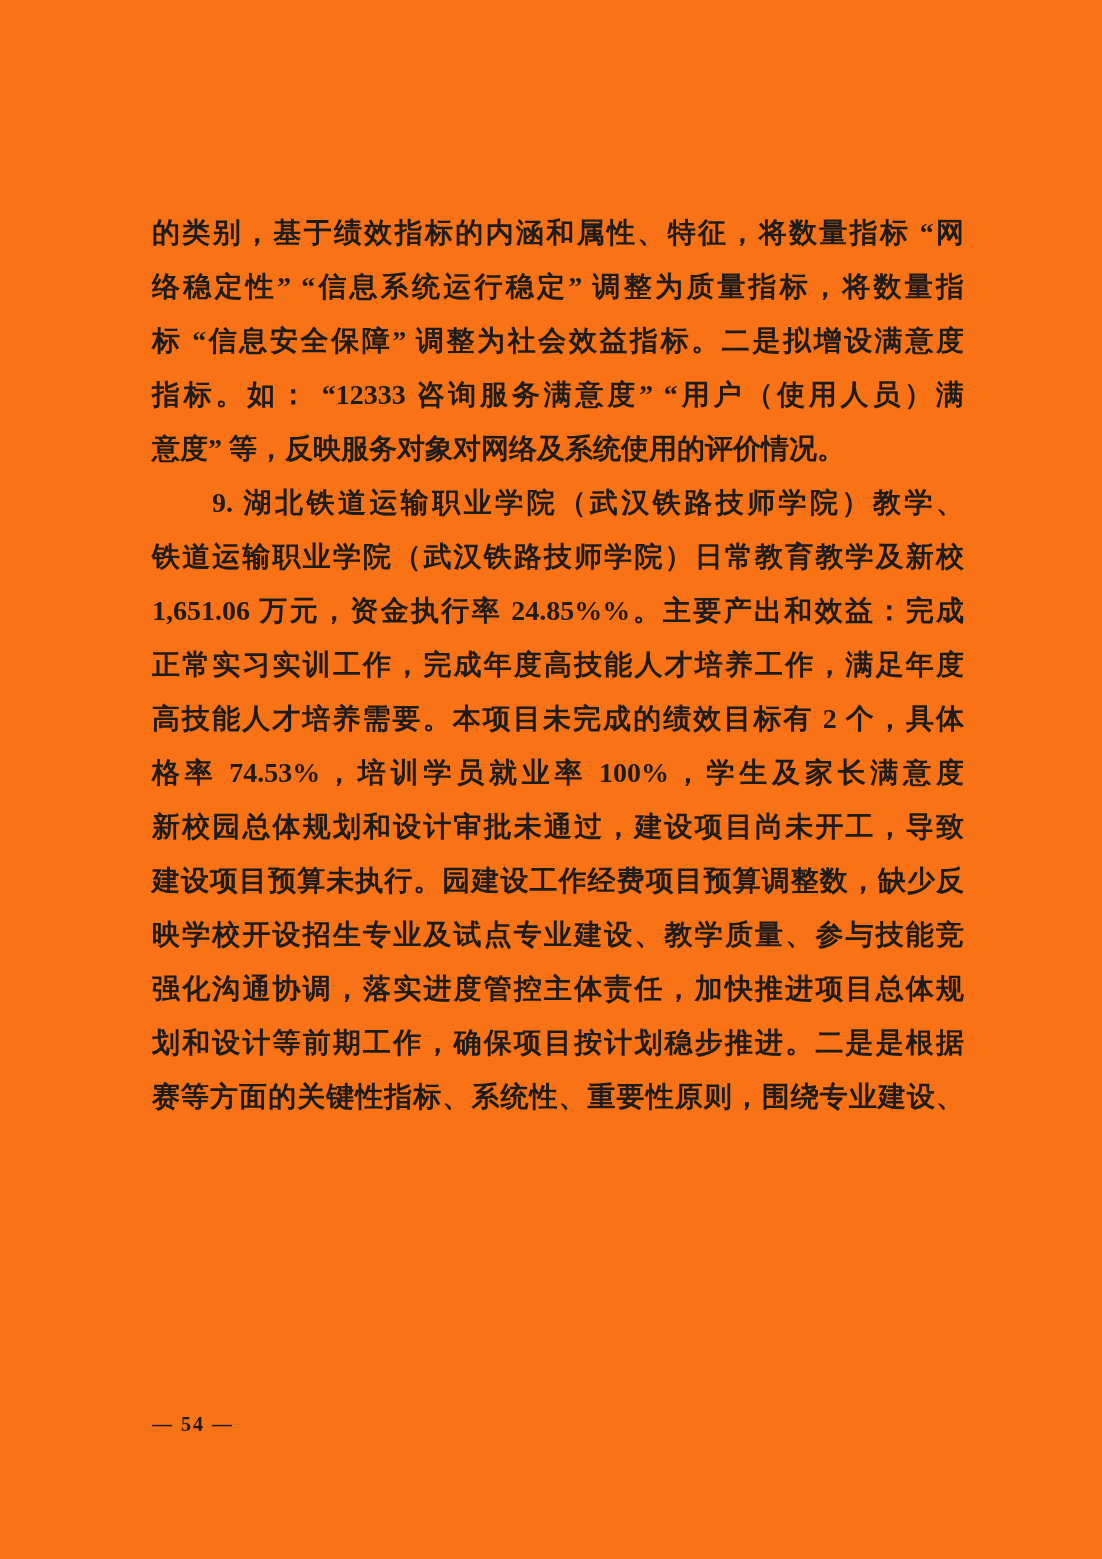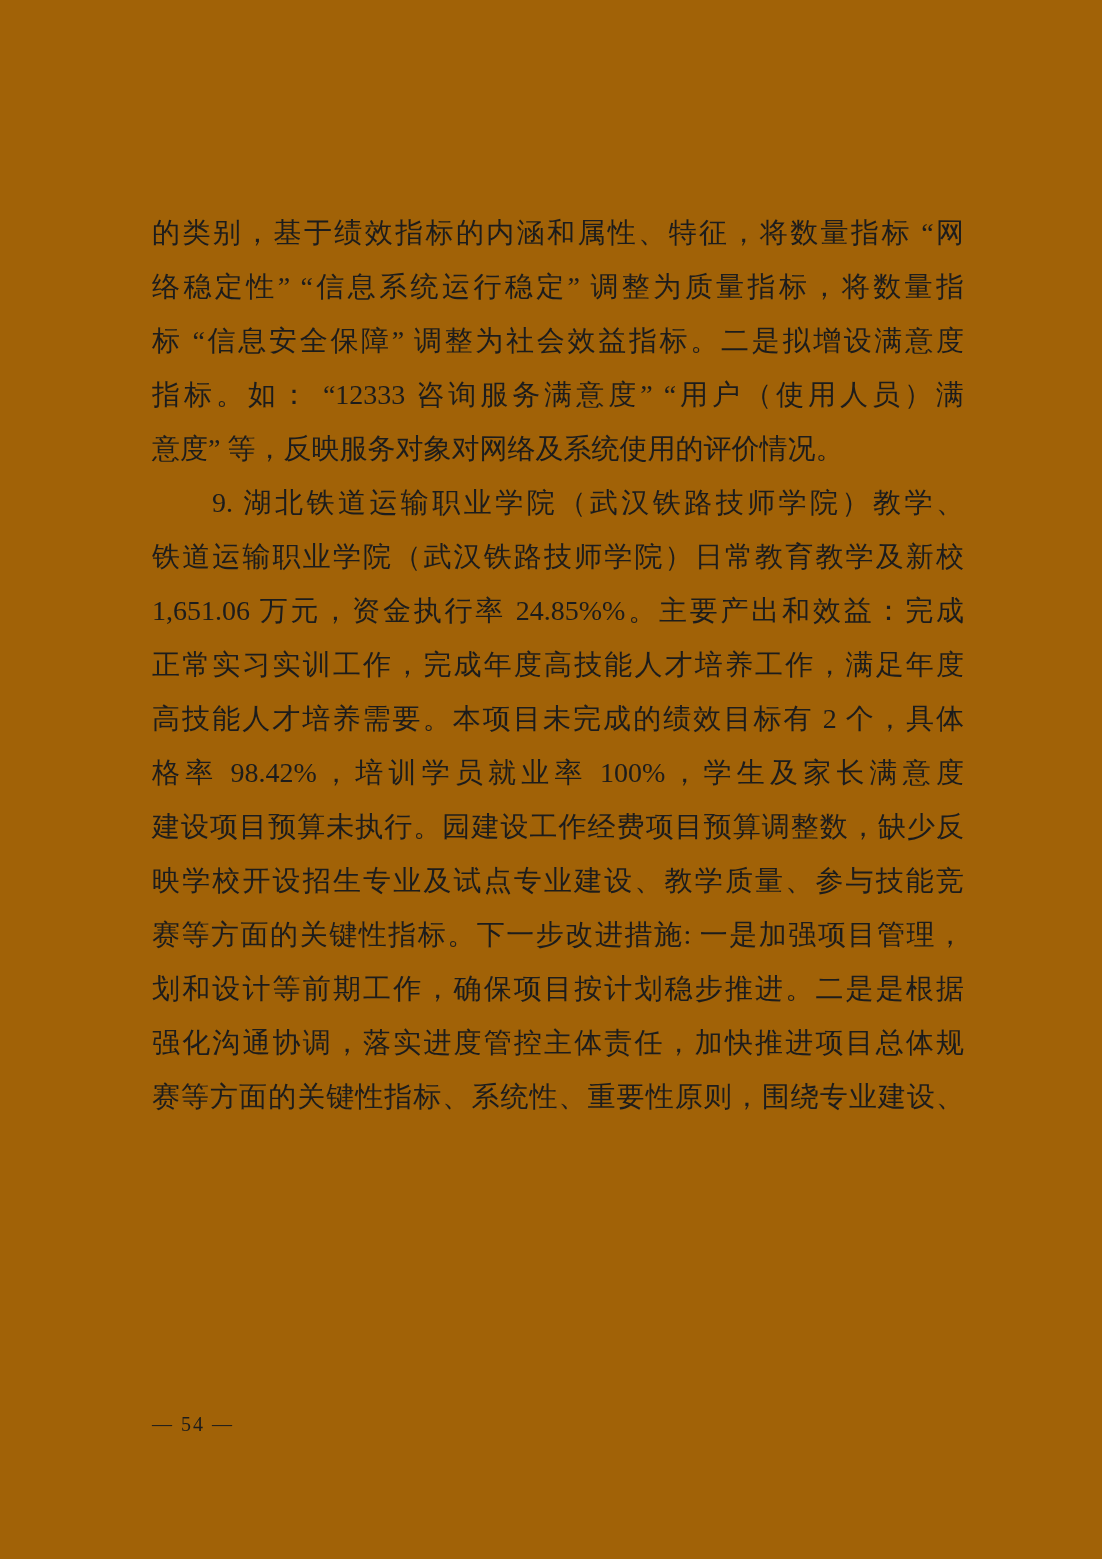--- a/index.html
+++ b/index.html
@@ -13,21 +13,22 @@
     position: relative;
     font-family: "Liberation Serif", "DejaVu Serif", serif;
     color: #1c1c1c;
     overflow: hidden;
   }
   .page {
     position: absolute;
     left: 0; top: 0;
     width: 1102px;
     height: 1559px;
-    background: #a16207;
+    background: #f97316;
+    font-weight: bold;
   }
   .textblock {
     position: absolute;
     left: 152px;
     top: 206px;
     width: 812px;
     font-size: 28px;
   }
   .line {
     height: 54px;
@@ -60,24 +61,24 @@
       <div class="line j">的类别，基于绩效指标的内涵和属性、特征，将数量指标 “网</div>
       <div class="line j">络稳定性” “信息系统运行稳定” 调整为质量指标，将数量指</div>
       <div class="line j">标 “信息安全保障” 调整为社会效益指标。二是拟增设满意度</div>
       <div class="line j">指标。如： “12333 咨询服务满意度” “用户（使用人员）满</div>
       <div class="line">意度” 等，反映服务对象对网络及系统使用的评价情况。</div>
       <div class="line j first">9. 湖北铁道运输职业学院（武汉铁路技师学院）教学、</div>
       <div class="line j">铁道运输职业学院（武汉铁路技师学院）日常教育教学及新校</div>
       <div class="line j">1,651.06 万元，资金执行率 24.85%%。主要产出和效益：完成</div>
       <div class="line j">正常实习实训工作，完成年度高技能人才培养工作，满足年度</div>
       <div class="line j">高技能人才培养需要。本项目未完成的绩效目标有 2 个，具体</div>
-      <div class="line j">格率 98.42%，培训学员就业率 100%，学生及家长满意度</div>
+      <div class="line j">格率 74.53%，培训学员就业率 100%，学生及家长满意度</div>
+      <div class="line j">新校园总体规划和设计审批未通过，建设项目尚未开工，导致</div>
       <div class="line j">建设项目预算未执行。园建设工作经费项目预算调整数，缺少反</div>
       <div class="line j">映学校开设招生专业及试点专业建设、教学质量、参与技能竞</div>
-      <div class="line j">赛等方面的关键性指标。下一步改进措施: 一是加强项目管理，</div>
+      <div class="line j">强化沟通协调，落实进度管控主体责任，加快推进项目总体规</div>
       <div class="line j">划和设计等前期工作，确保项目按计划稳步推进。二是是根据</div>
-      <div class="line j">强化沟通协调，落实进度管控主体责任，加快推进项目总体规</div>
       <div class="line j">赛等方面的关键性指标、系统性、重要性原则，围绕专业建设、</div>
     </div>
   <div class="footer">
     <span>— 54 —</span>
   </div>
 </div>
 
 </body></html>

